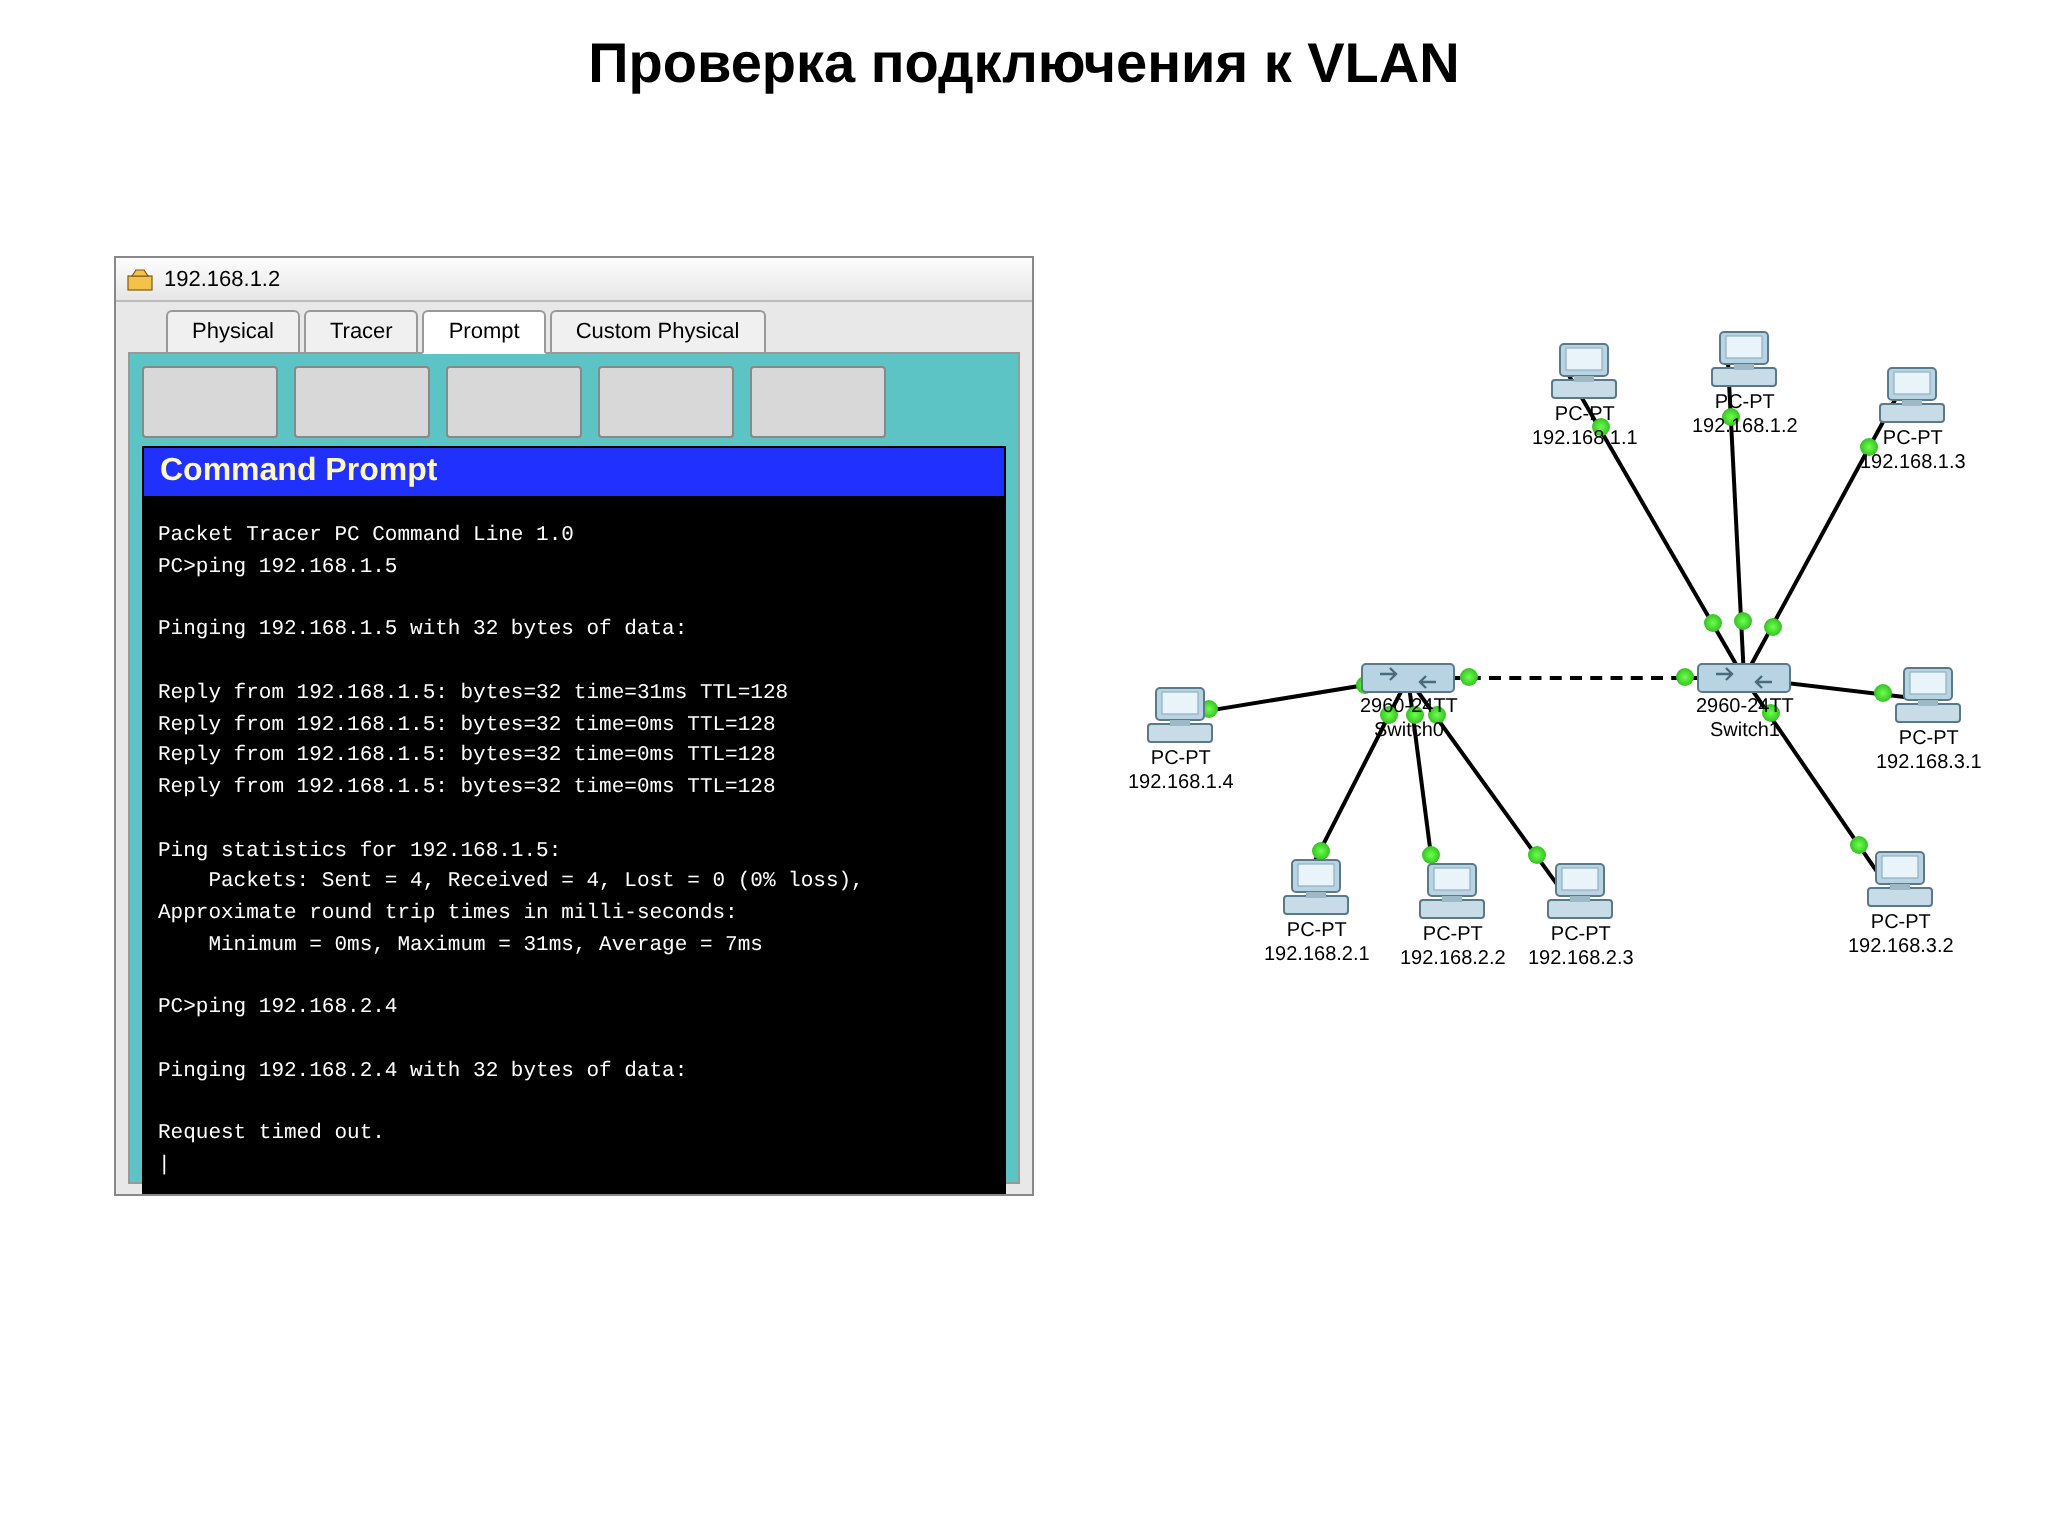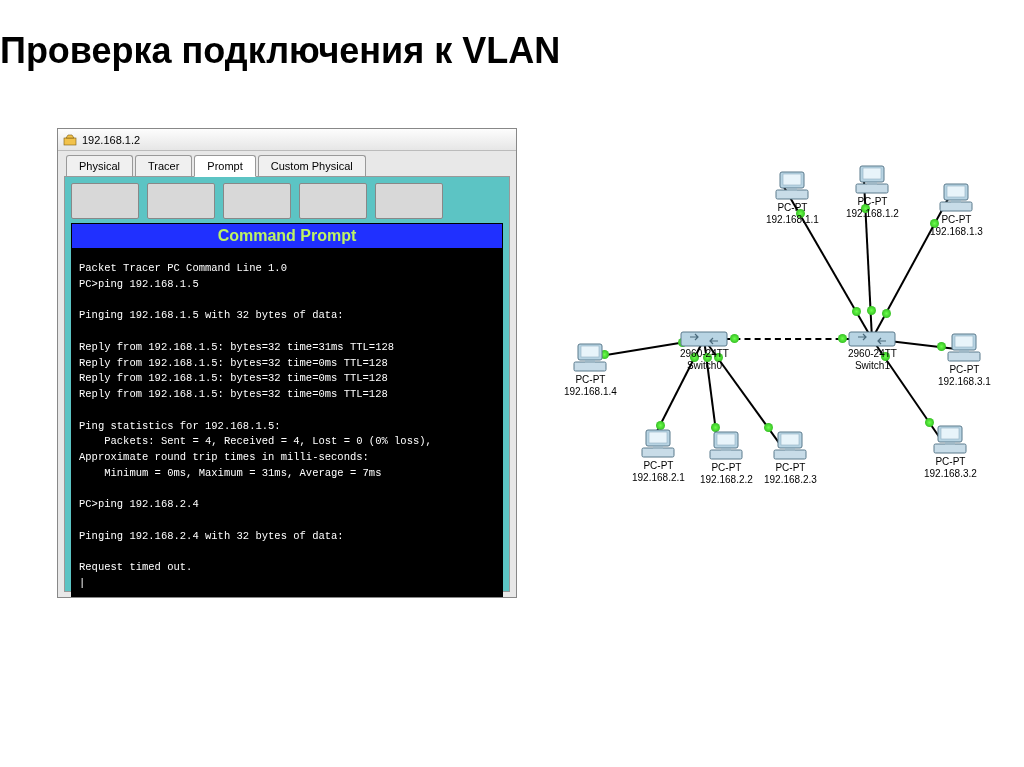--- a/index.html
+++ b/index.html
@@ -1,36 +1,36 @@
 <!DOCTYPE html>
 <html><head>
 <meta charset="utf-8">
 <style>
   * { box-sizing: border-box; margin: 0; padding: 0; }
   body { font-family: Arial, sans-serif; background: #fff; width: 1024px; height: 767px; position: relative; }
   
-  .page-title { font-size: 36px; font-weight: bold; padding: 30px 0 20px; }
+  .page-title { font-size: 28px; font-weight: bold; text-align: center; padding: 16px 0 20px; }
   
   
   .pt-window { position: absolute; left: 57px; top: 128px; width: 460px; height: 470px; border: 1px solid #888; background: #e8e8e8; overflow: hidden; }
   
   .pt-titlebar { height: 22px; background: linear-gradient(#fdfdfd, #e6e6e6); border-bottom: 1px solid #bbb; display: flex; align-items: center; padding: 0 5px; font-size: 11px; }
   .pt-icon { width: 14px; height: 14px; margin-right: 5px; display: inline-block; position: relative; }
   .pt-icon svg { width: 14px; height: 14px; }
   
-  .pt-tabs { display: flex; margin-top: 4px; padding-left: 8px; background: #e8e8e8; gap: 0; }
+  .pt-tabs { display: flex; margin-top: 4px; padding-left: 8px; background: #e8e8e8; gap: 0; margin-left: 17px; }
   .pt-tab { padding: 4px 12px; font-size: 11px; border: 1px solid #999; border-bottom: none; background: #f0f0f0; border-radius: 3px 3px 0 0; margin-right: 2px; cursor: pointer; }
   .pt-tab.active { background: #fff; font-weight: normal; position: relative; z-index: 2; border-bottom: 1px solid #fff; margin-bottom: -1px; }
   
   .pt-desktop { background: #5cc4c4; border: 1px solid #999; margin: 0 6px 6px; height: calc(100% - 52px); padding: 6px; position: relative; }
   
   .desktop-icons { display: flex; gap: 8px; margin-bottom: 4px; }
   .desktop-icon-frame { width: 68px; height: 36px; background: #d8d8d8; border: 1px solid #888; border-radius: 2px; overflow: hidden; }
   
-  .cmd-titlebar { background: #2030ff; color: #bef264; font-size: 16px; font-weight: bold; padding: 3px 8px; border: 1px solid #000; text-align: center; }
+  .cmd-titlebar { background: #2030ff; color: #fef9c3; font-size: 16px; font-weight: bold; padding: 3px 8px; border: 1px solid #000; }
   
   .cmd-body { background: #000; color: #fff; font-family: 'Courier New', monospace; font-size: 10.5px; padding: 12px 8px; height: 358px; overflow: hidden; line-height: 1.5; white-space: pre; }
   
   
   .topology { position: absolute; left: 540px; top: 164px; width: 460px; height: 370px; }
   
   .device { position: absolute; text-align: center; font-size: 10px; line-height: 1.15; font-family: Arial; }
   .pc-icon { width: 36px; height: 32px; position: relative; margin: 0 auto; }
   .pc-icon svg { width: 36px; height: 32px; }
   .sw-icon { width: 48px; height: 20px; position: relative; margin: 0 auto; display:flex; align-items:center; justify-content:center; }

